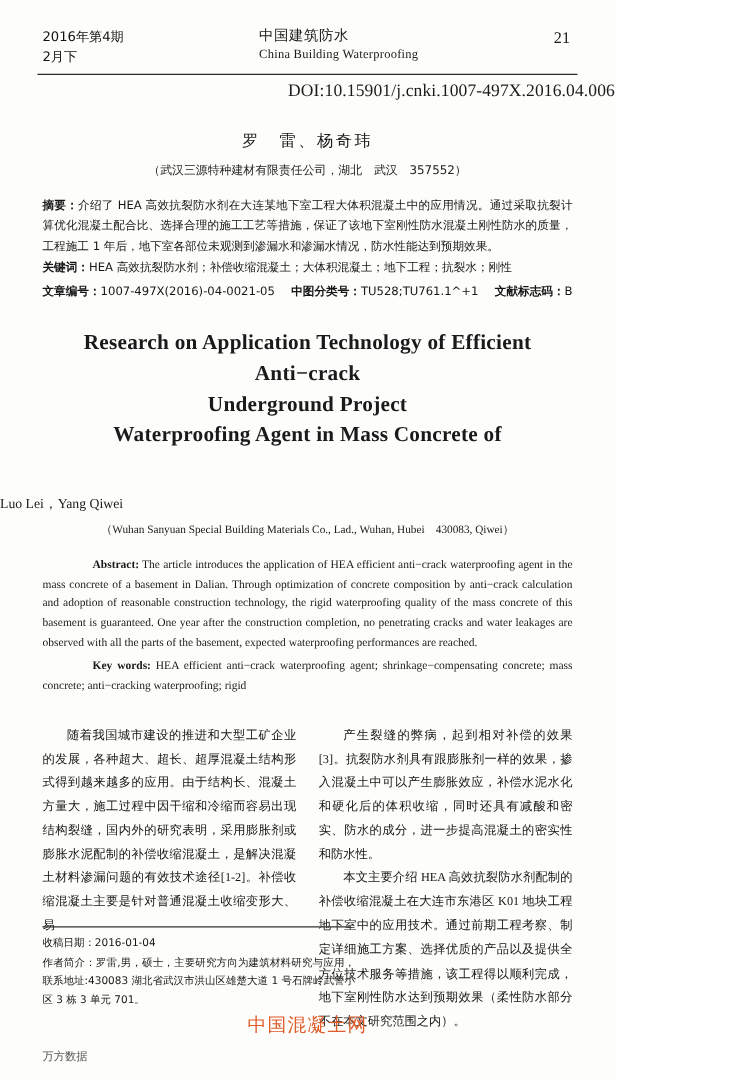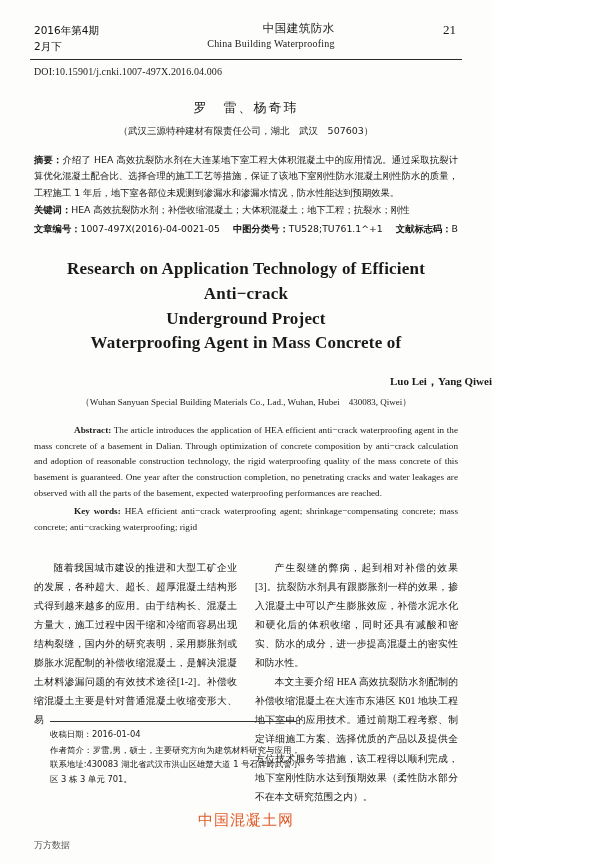--- a/index.html
+++ b/index.html
@@ -33,21 +33,21 @@
     box-sizing: border-box;
   }
   .rh-left {
     font-size: 10.5px;
     line-height: 1.55;
     font-family: "DejaVu Sans", sans-serif;
     color: #111;
     white-space: nowrap;
   }
   .rh-center {
-    text-align: right;
+    text-align: left;
     margin-top: -1px;
   }
   .rh-center .cn {
     font-size: 11.5px;
     font-family: "DejaVu Sans", sans-serif;
     letter-spacing: 0.5px;
   }
   .rh-center .en {
     font-size: 10px;
     font-family: "Liberation Serif", serif;
@@ -59,24 +59,25 @@
     font-family: "Liberation Serif", serif;
     padding-right: 2px;
   }
   .rule {
     border-top: 1px solid #2b2b2b;
     margin: 4px 30px 0 30px;
   }
 
   
   .doi {
-    font-size: 10px;
+    font-size: 14px;
     font-family: "Liberation Serif", serif;
     padding: 6px 0 0 34px;
     letter-spacing: 0.1px;
+    text-align: right;
   }
 
   
   .cn-title {
     text-align: center;
     font-family: "DejaVu Sans", sans-serif;
     font-weight: bold;
     font-size: 21px;
     line-height: 1.5;
     margin-top: 16px;
@@ -128,25 +129,24 @@
   .en-title {
     text-align: center;
     font-family: "Liberation Serif", serif;
     font-weight: bold;
     font-size: 17px;
     line-height: 1.45;
     margin: 20px 56px 0 56px;
     letter-spacing: 0.2px;
   }
   .en-authors {
-    text-align: right;
+    text-align: left;
     font-family: "Liberation Serif", serif;
     font-size: 11px;
-    margin-top: 18px;
-    font-weight: bold;
+    margin-top: 34px;
   }
   .en-affil {
     text-align: center;
     font-family: "Liberation Serif", serif;
     font-size: 9px;
     margin-top: 7px;
   }
 
   
   .en-abs-wrap {
@@ -176,27 +176,26 @@
   .col p {
     margin: 0;
     text-indent: 2em;
     font-family: Liberation Serif, serif;
   }
 
   
   .footnote {
     position: absolute;
     left: 34px;
-    bottom: 76px;
+    bottom: 56px;
     width: 250px;
     font-family: "DejaVu Sans", sans-serif;
     font-size: 8.4px;
     line-height: 1.7;
     color: #171717;
-    margin-left: 16px;
   }
   .footnote .fn-rule {
     border-top: 1px solid #333;
     width: 246px;
     margin: 0 0 5px 0;
   }
   .footnote p { margin: 0 0 2px 0; text-align: justify; }
 
   
   .wm-center {
@@ -234,21 +233,21 @@
       <div class="en">China Building Waterproofing</div>
     </div>
     <div class="rh-right">21</div>
   </div>
   <div class="rule"></div>
 
   <div class="doi">DOI:10.15901/j.cnki.1007-497X.2016.04.006</div>
 
 
   <div class="cn-authors">罗　雷、杨奇玮</div>
-  <div class="cn-affil">（武汉三源特种建材有限责任公司，湖北　武汉　507603）</div>
+  <div class="cn-affil">（武汉三源特种建材有限责任公司，湖北　武汉　357552）</div>
 
   <div class="cn-abs-wrap">
     <p><span class="lbl">摘要：</span><span>介绍了 HEA 高效抗裂防水剂在大连某地下室工程大体积混凝土中的应用情况。通过采取抗裂计算优化混凝土配合比、选择合理的施工工艺等措施，保证了该地下室刚性防水混凝土刚性防水的质量，工程施工 1 年后，地下室各部位未观测到渗漏水和渗漏水情况，防水性能达到预期效果。</span></p>
     <p><span class="lbl">关键词：</span><span>HEA 高效抗裂防水剂；补偿收缩混凝土；大体积混凝土；地下工程；抗裂水；刚性</span></p>
     <div class="meta-line">
       <span><span class="lbl">文章编号：</span><span>1007-497X(2016)-04-0021-05</span></span>
       <span><span class="lbl">中图分类号：</span><span>TU528;TU761.1^+1</span></span>
       <span><span class="lbl">文献标志码：</span><span>B</span></span>
     </div>
   </div>

